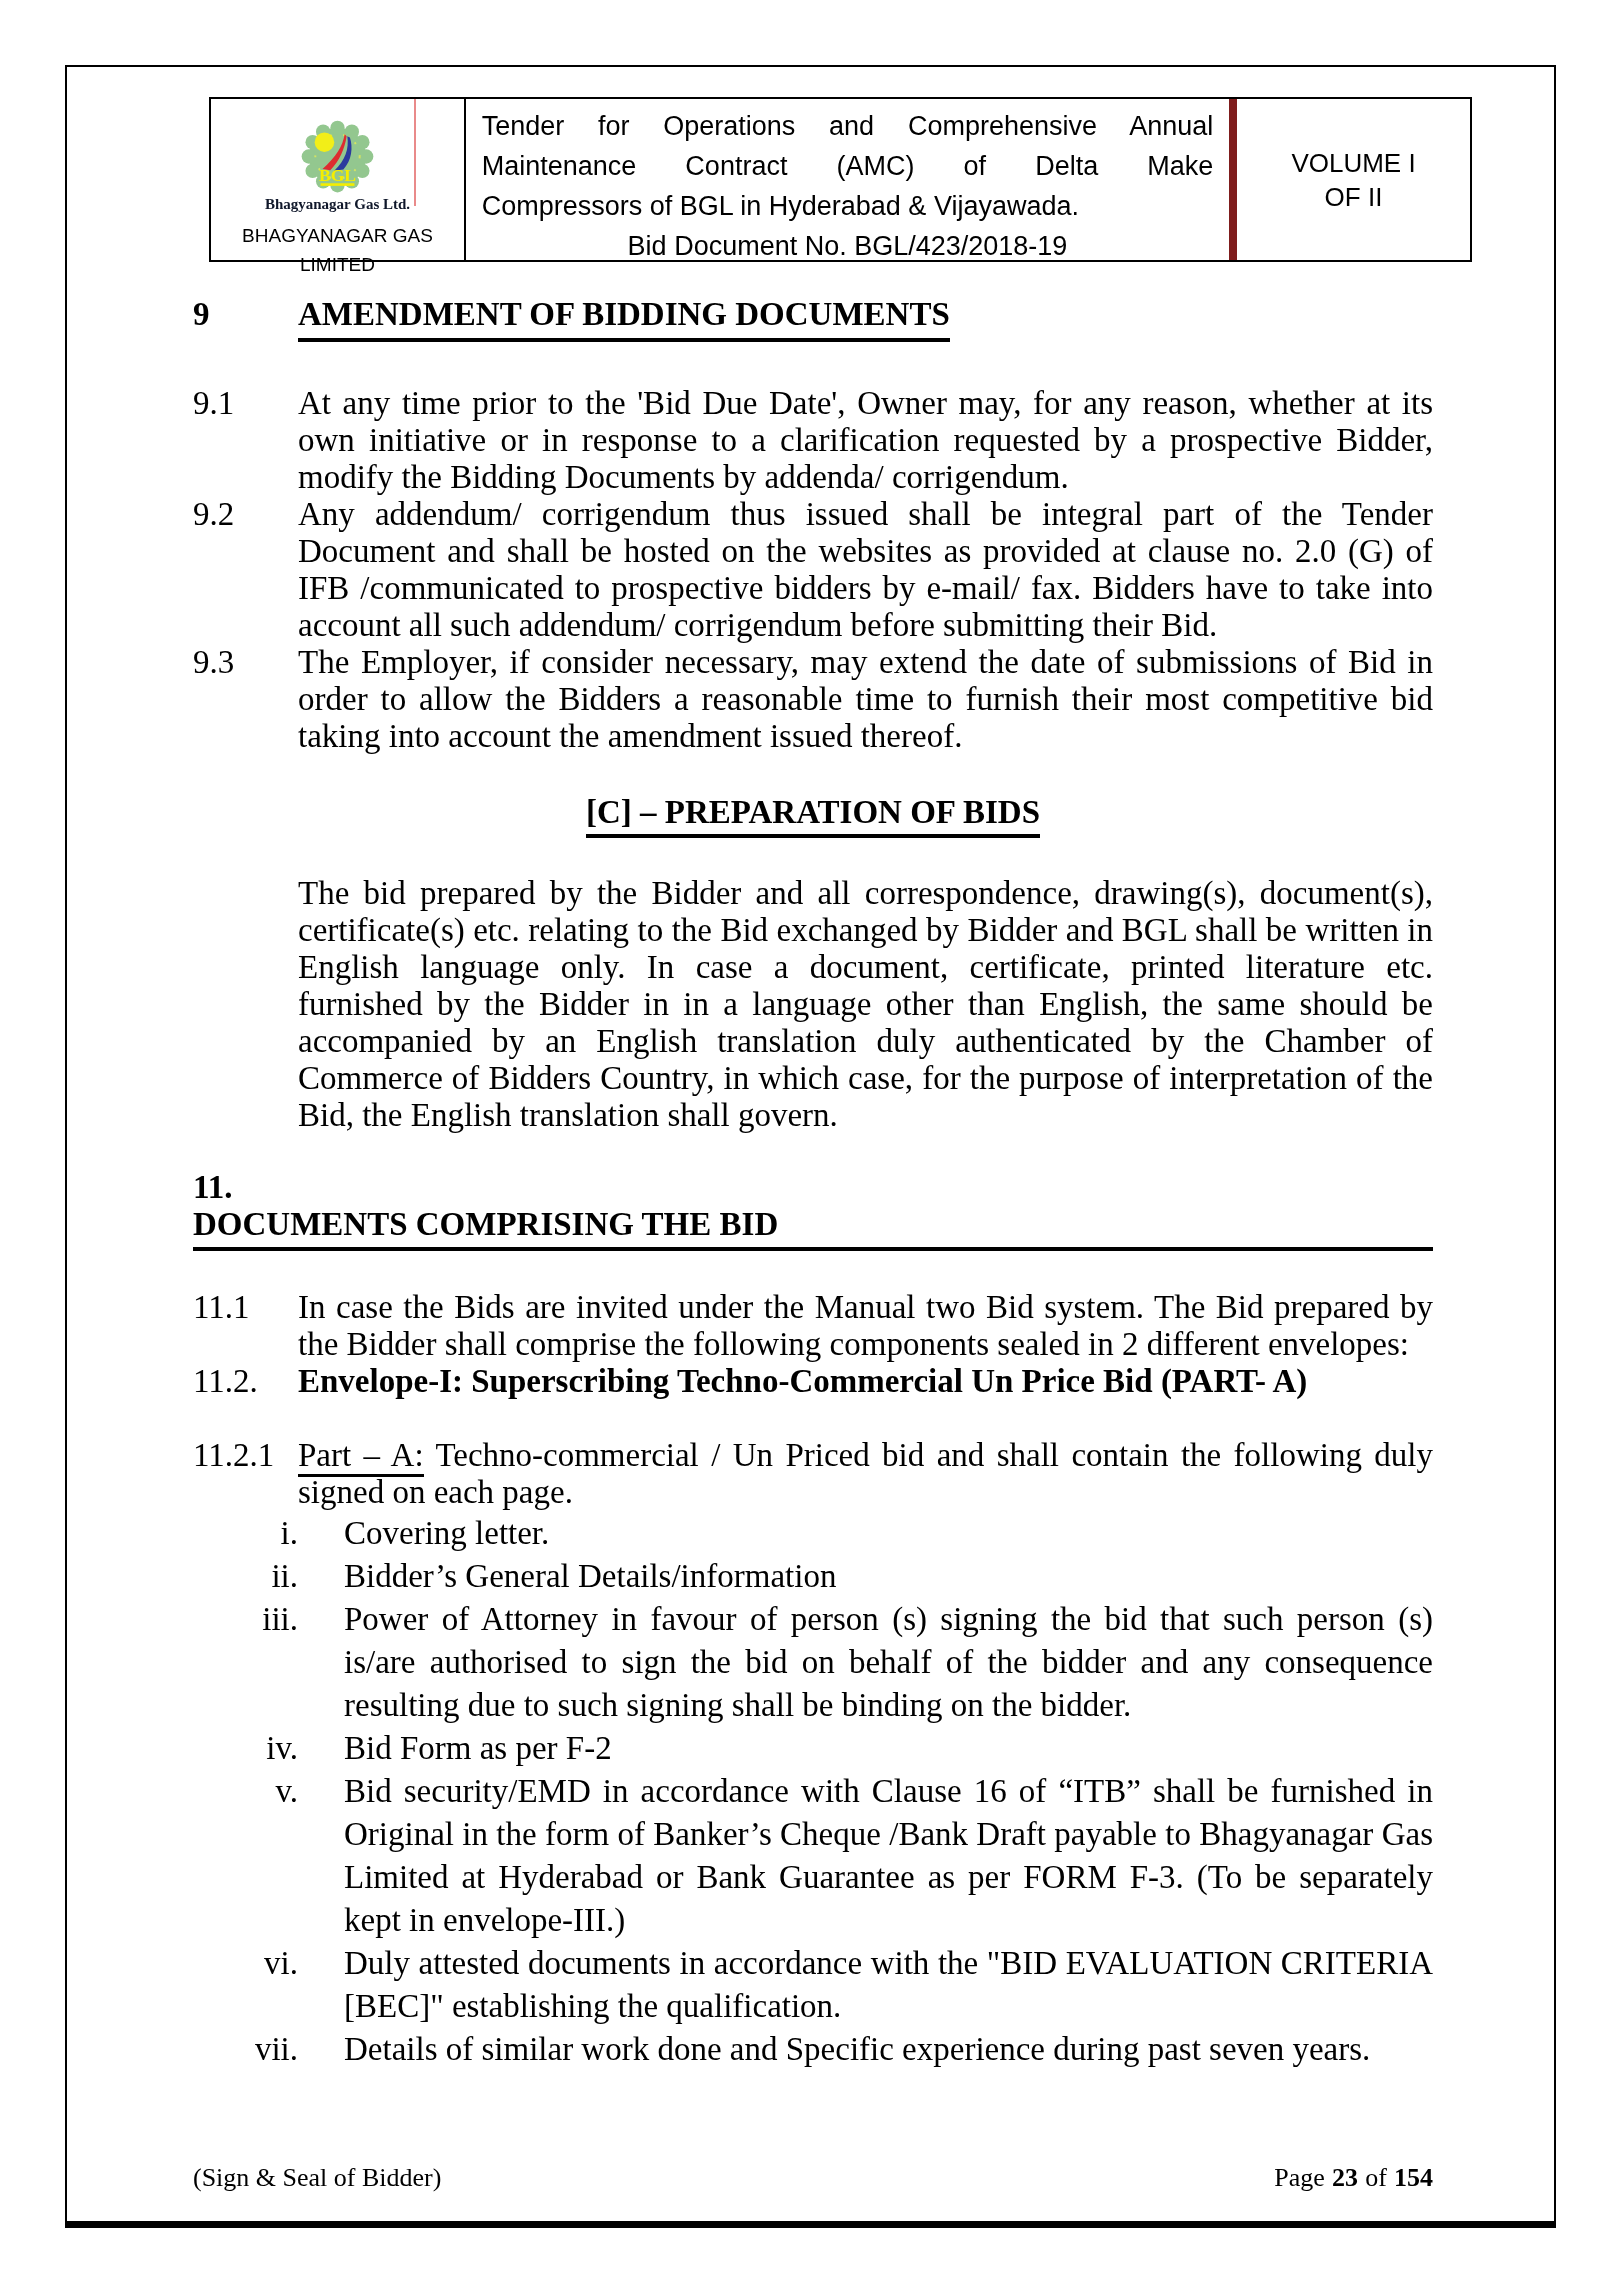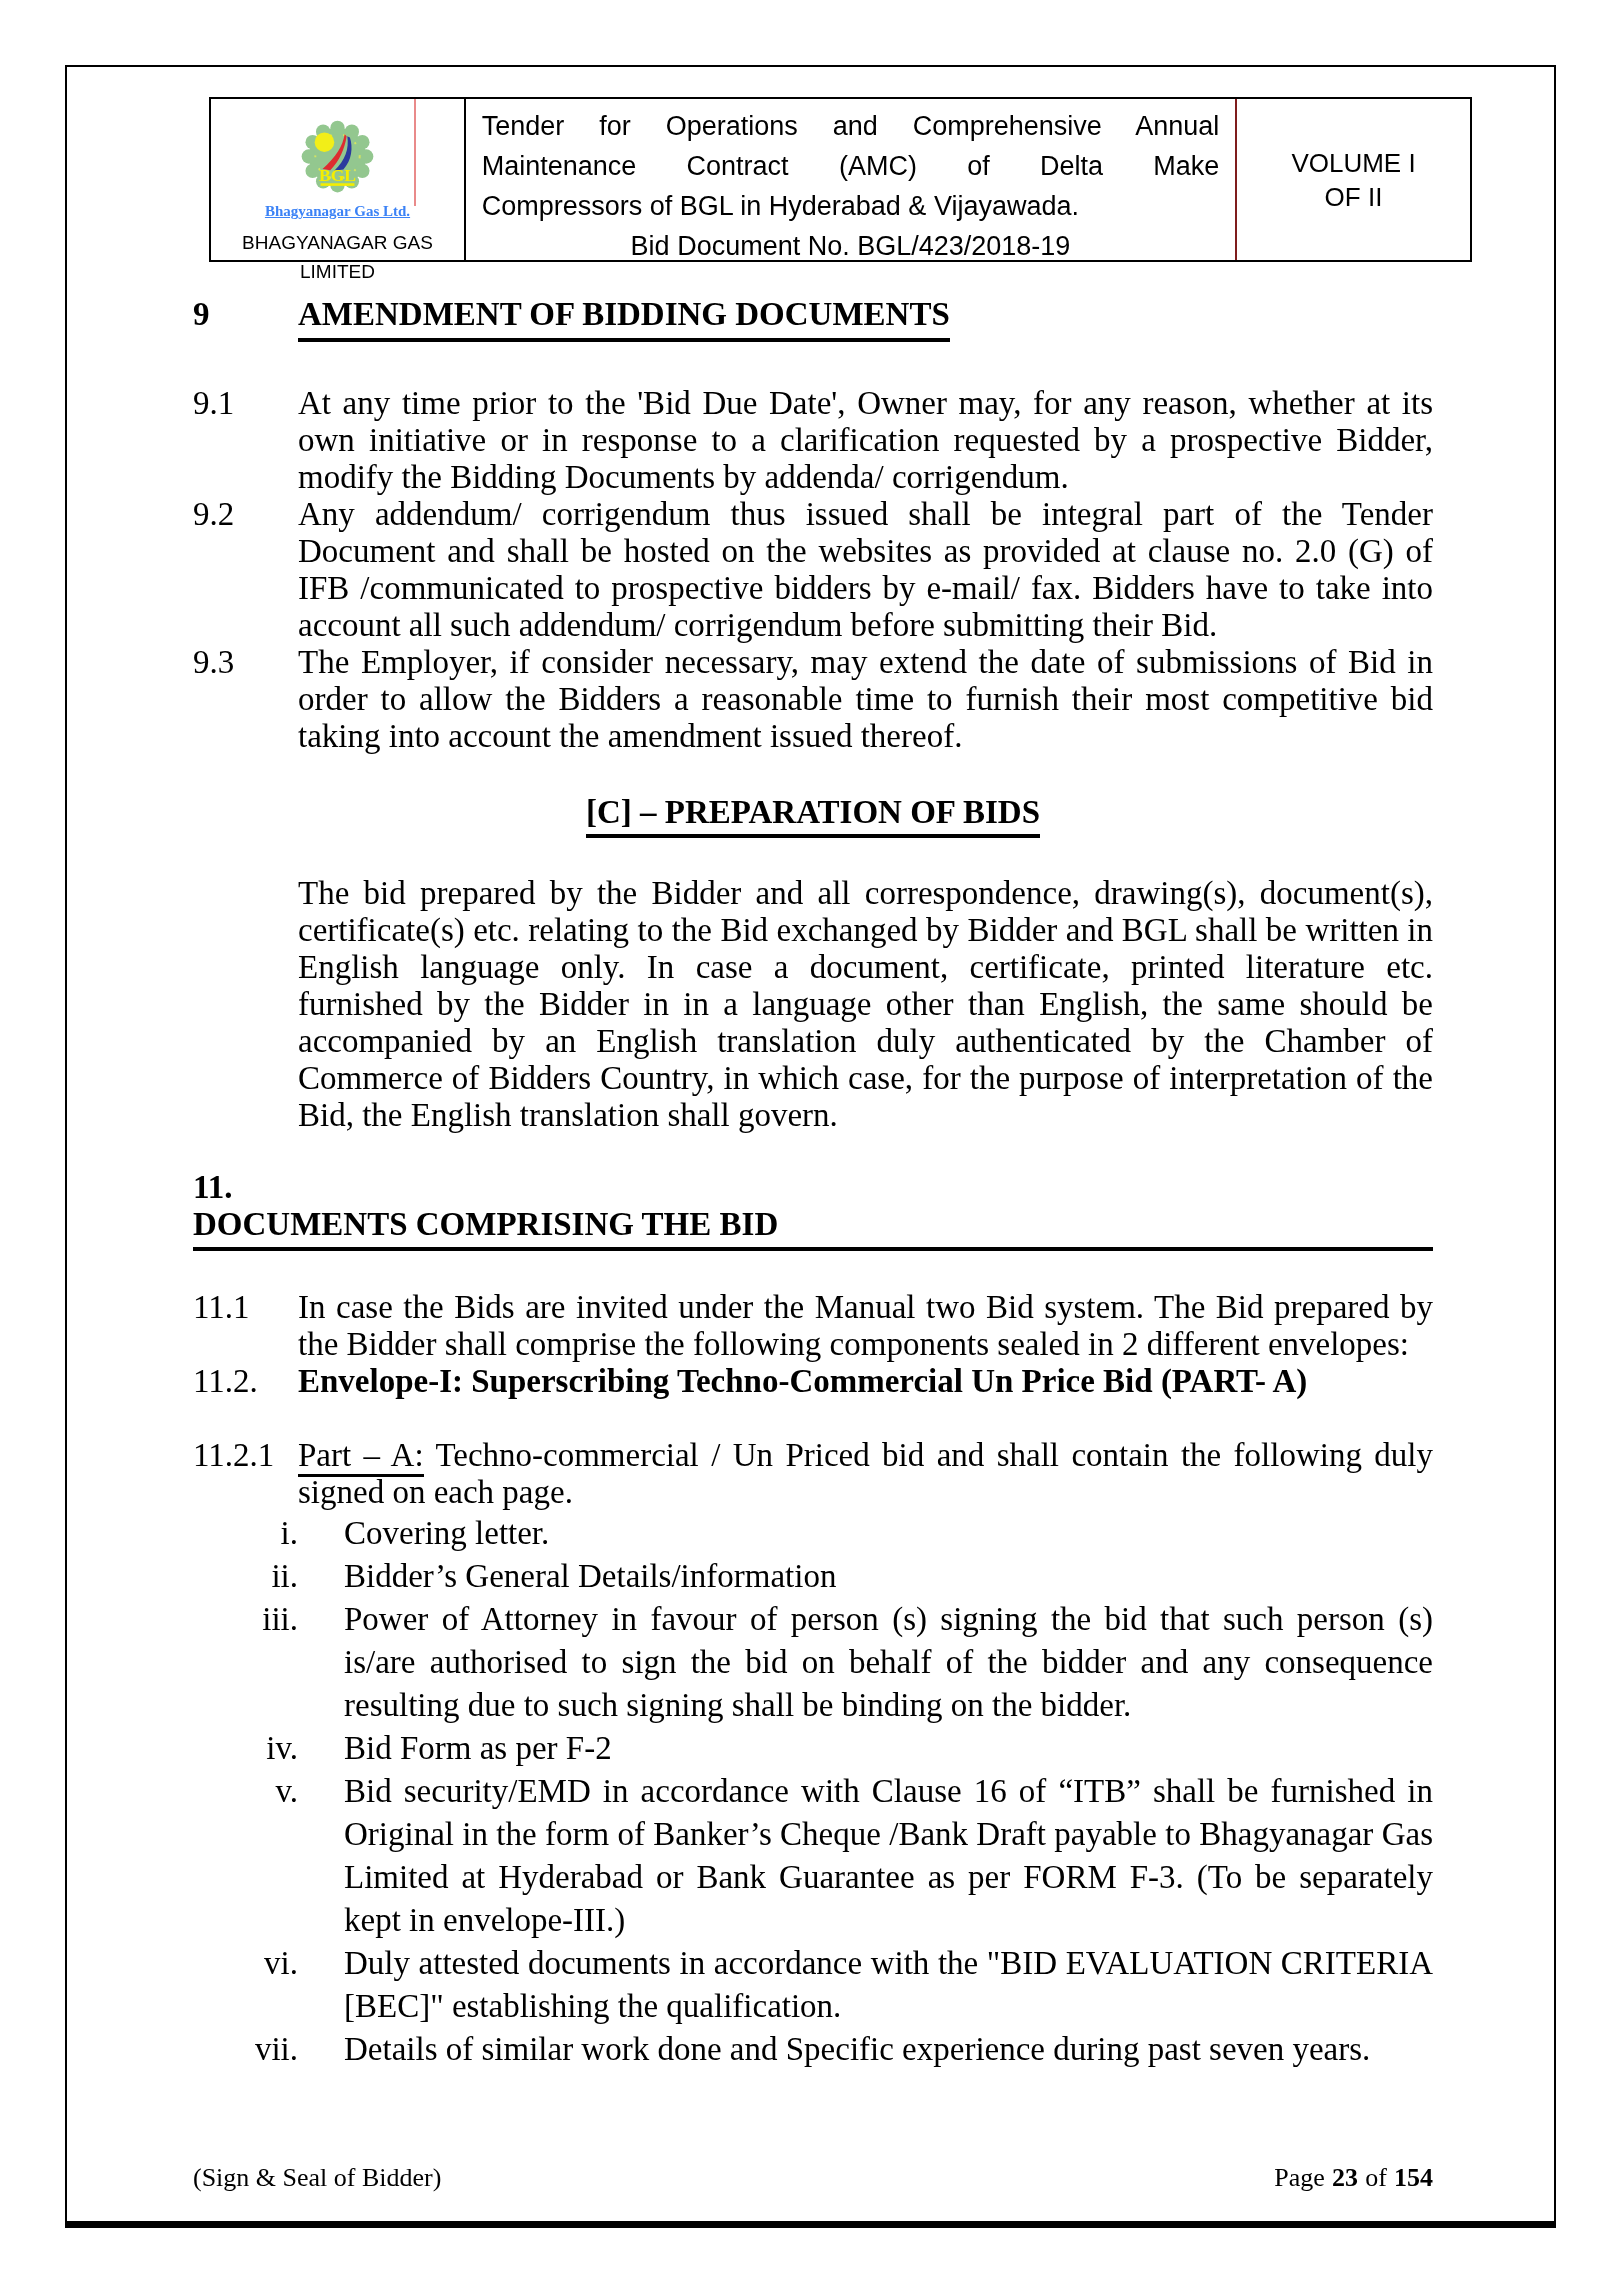--- a/index.html
+++ b/index.html
@@ -19,28 +19,28 @@
     display:flex;border:2px solid #000;box-sizing:border-box;background:#fff;
     font-family:"Liberation Sans","DejaVu Sans",sans-serif;
   }
   .cell{box-sizing:border-box;}
   .logo-cell{
     width:255px;border-right:2px solid #000;position:relative;
     text-align:center;padding-top:21px;
   }
   .logo-caption{
     font-family:"Liberation Serif","DejaVu Serif",serif;
-    font-size:15px;line-height:15.7px;font-weight:bold;color:#3b82f6;margin-top:7px;text-decoration:underline;
+    font-size:15px;line-height:15.7px;font-weight:bold;color:#0f172a;margin-top:0;
   }
   .company-line{font-size:19px;line-height:29px;color:#000;margin-top:0;}
   .company-block{margin-top:7.9px;}
   .scan-artifact{
     position:absolute;top:0;left:203px;width:2px;height:107px;background:#e98a8a;
   }
-  .title-cell{flex:1;border-right:2px solid #7f1d1d;padding:6.5px 15.7px 0 15.7px;}
+  .title-cell{flex:1;border-right:8px solid #7f1d1d;padding:6.5px 15.7px 0 15.7px;}
   .title-line{font-size:27px;line-height:40px;white-space:normal;}
   .title-just{text-align:justify;text-align-last:justify;}
   .title-left{text-align:left;}
   .title-center{text-align:center;}
   .volume-cell{
     width:233px;display:flex;flex-direction:column;justify-content:center;
     align-items:center;font-size:26px;line-height:34px;text-align:center;
   }
   
   .content{

